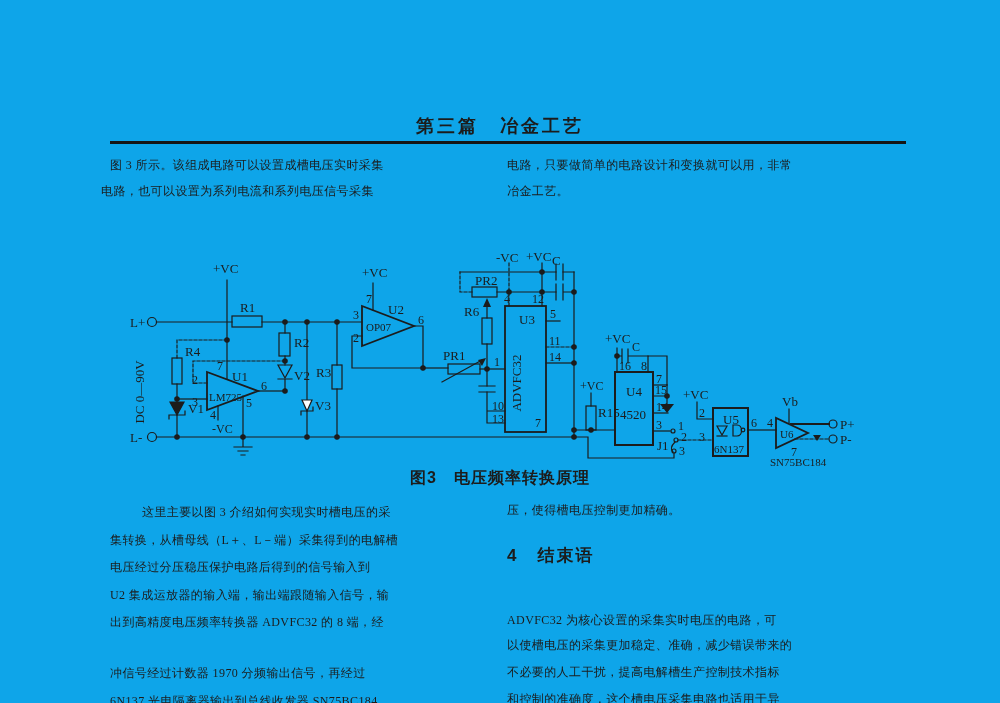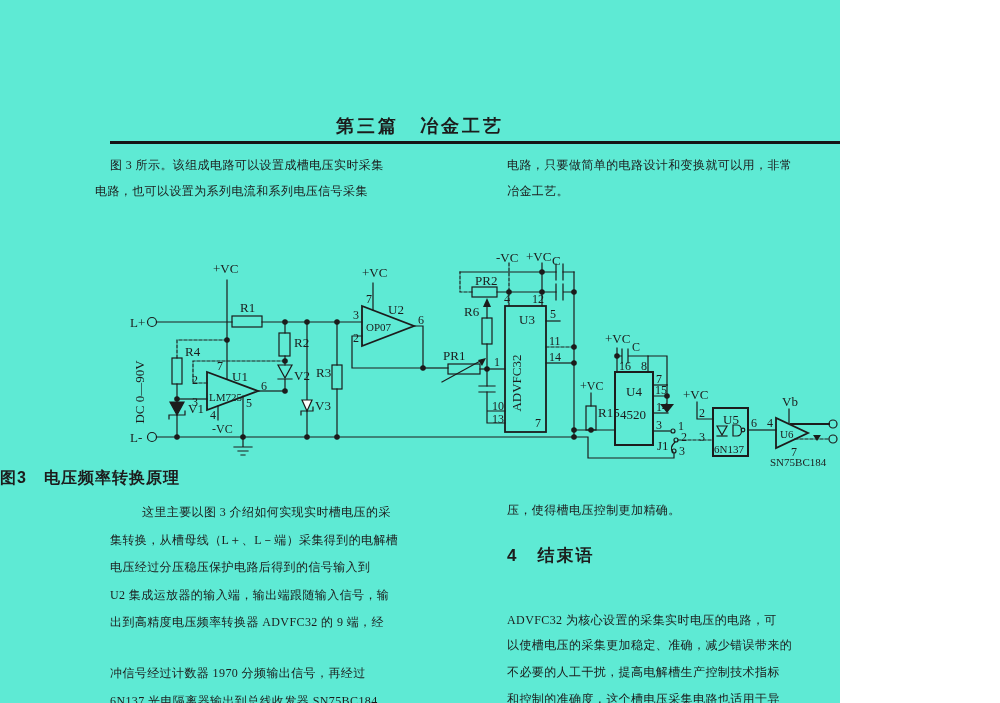--- a/index.html
+++ b/index.html
@@ -1,41 +1,41 @@
 <!DOCTYPE html>
 <html><head>
 <meta charset="utf-8">
 <style>
   html,body{margin:0;padding:0;}
-  #page{position:relative;width:840px;height:703px;background:#5eead4;overflow:hidden;
+  #page{position:relative;width:1000px;height:703px;background:#0ea5e9;overflow:hidden;
         font-family:"Liberation Serif","DejaVu Serif",serif;color:#1c1c1c;}
   .hdr{position:absolute;left:0;right:0;top:114px;text-align:center;
        font-family:"Liberation Sans","DejaVu Sans",sans-serif;font-weight:bold;
        font-size:18px;letter-spacing:3px;}
   .rule{position:absolute;left:110px;width:796px;top:141px;height:3px;background:#151515;}
   .line{position:absolute;white-space:nowrap;font-size:12px;letter-spacing:0.4px;}
-  .cap{position:absolute;left:0;right:0;top:468px;
+  .cap{position:absolute;left:0;right:0;top:468px;text-align:center;
        font-family:"Liberation Sans","DejaVu Sans",sans-serif;font-weight:bold;font-size:16px;letter-spacing:1px;}
   .h4{position:absolute;font-family:"Liberation Sans","DejaVu Sans",sans-serif;
       font-weight:bold;font-size:17px;letter-spacing:2px;}
   svg text{font-family:"Liberation Serif","DejaVu Serif",serif;fill:#1c1c1c;}
   .pn{font-size:12px;}
   .lbl{font-size:13px;}
   .part{font-size:11px;}
 </style>
 </head>
 <body>
 
 <div id="page">
 
   <div class="hdr">第三篇　冶金工艺</div>
   <div class="rule"></div>
 
   <div class="line" style="left:110px;top:157px">图 3 所示。该组成电路可以设置成槽电压实时采集</div>
-  <div class="line" style="left:95px;top:183px">电路，也可以设置为系列电流和系列电压信号采集</div>
+  <div class="line" style="left:101px;top:183px">电路，也可以设置为系列电流和系列电压信号采集</div>
   <div class="line" style="left:507px;top:157px">电路，只要做简单的电路设计和变换就可以用，非常</div>
   <div class="line" style="left:507px;top:183px">冶金工艺。</div>
 
   <svg style="position:absolute;left:95px;top:240px" width="830" height="230" viewBox="95 240 830 230" stroke="#1c1c1c" stroke-width="1.2" fill="none" stroke-linecap="square">
 
     <g>
       <circle cx="152" cy="322" r="4.5"></circle>
       <text x="130" y="327" class="lbl" stroke="none">L+</text>
     </g>
     <g>
@@ -298,21 +298,21 @@
       <text x="840" y="444" class="lbl" stroke="none">P-</text>
     </g>
   </svg>
 
   <div class="cap">图3　电压频率转换原理</div>
 
   <div class="line" style="left:142px;top:504px">这里主要以图 3 介绍如何实现实时槽电压的采</div>
   <div class="line" style="left:110px;top:559px">电压经过分压稳压保护电路后得到的信号输入到</div>
   <div class="line" style="left:110px;top:532px">集转换，从槽母线（L＋、L－端）采集得到的电解槽</div>
   <div class="line" style="left:110px;top:587px">U2 集成运放器的输入端，输出端跟随输入信号，输</div>
-  <div class="line" style="left:110px;top:614px">出到高精度电压频率转换器 ADVFC32 的 9 端，经</div>
+  <div class="line" style="left:110px;top:614px">出到高精度电压频率转换器 ADVFC32 的 8 端，经</div>
   <div class="line" style="left:110px;top:665px">冲信号经过计数器 1970 分频输出信号，再经过</div>
   <div class="line" style="left:110px;top:693px">6N137 光电隔离器输出到总线收发器 SN75BC184</div>
 
   <div class="line" style="left:507px;top:502px">压，使得槽电压控制更加精确。</div>
   <div class="h4" style="left:507px;top:544px">4　结束语</div>
   <div class="line" style="left:507px;top:612px">ADVFC32 为核心设置的采集实时电压的电路，可</div>
   <div class="line" style="left:507px;top:637px">以使槽电压的采集更加稳定、准确，减少错误带来的</div>
   <div class="line" style="left:507px;top:664px">不必要的人工干扰，提高电解槽生产控制技术指标</div>
   <div class="line" style="left:507px;top:691px">和控制的准确度，这个槽电压采集电路也适用于异</div>
 

